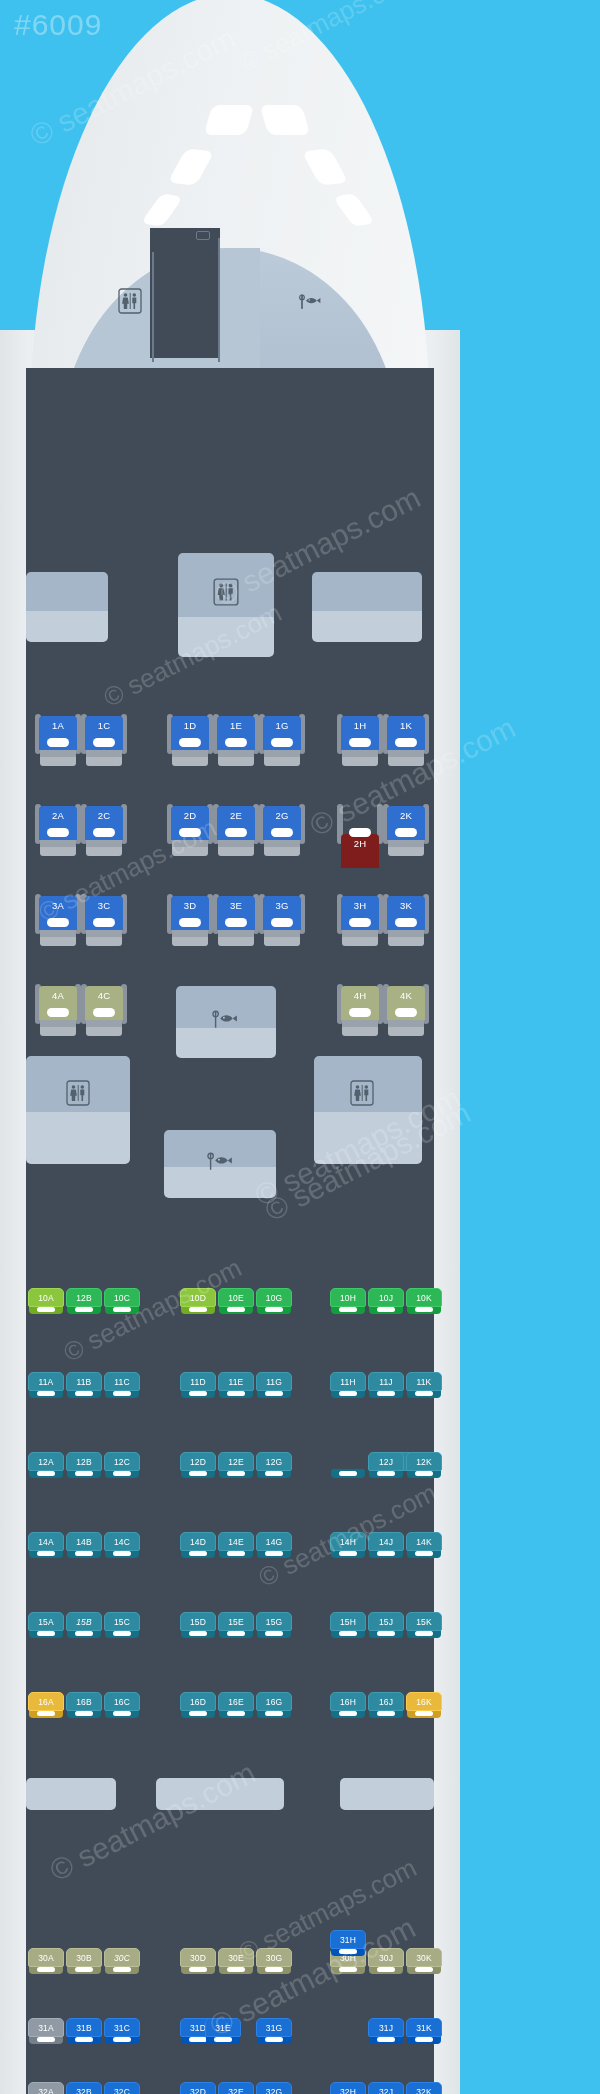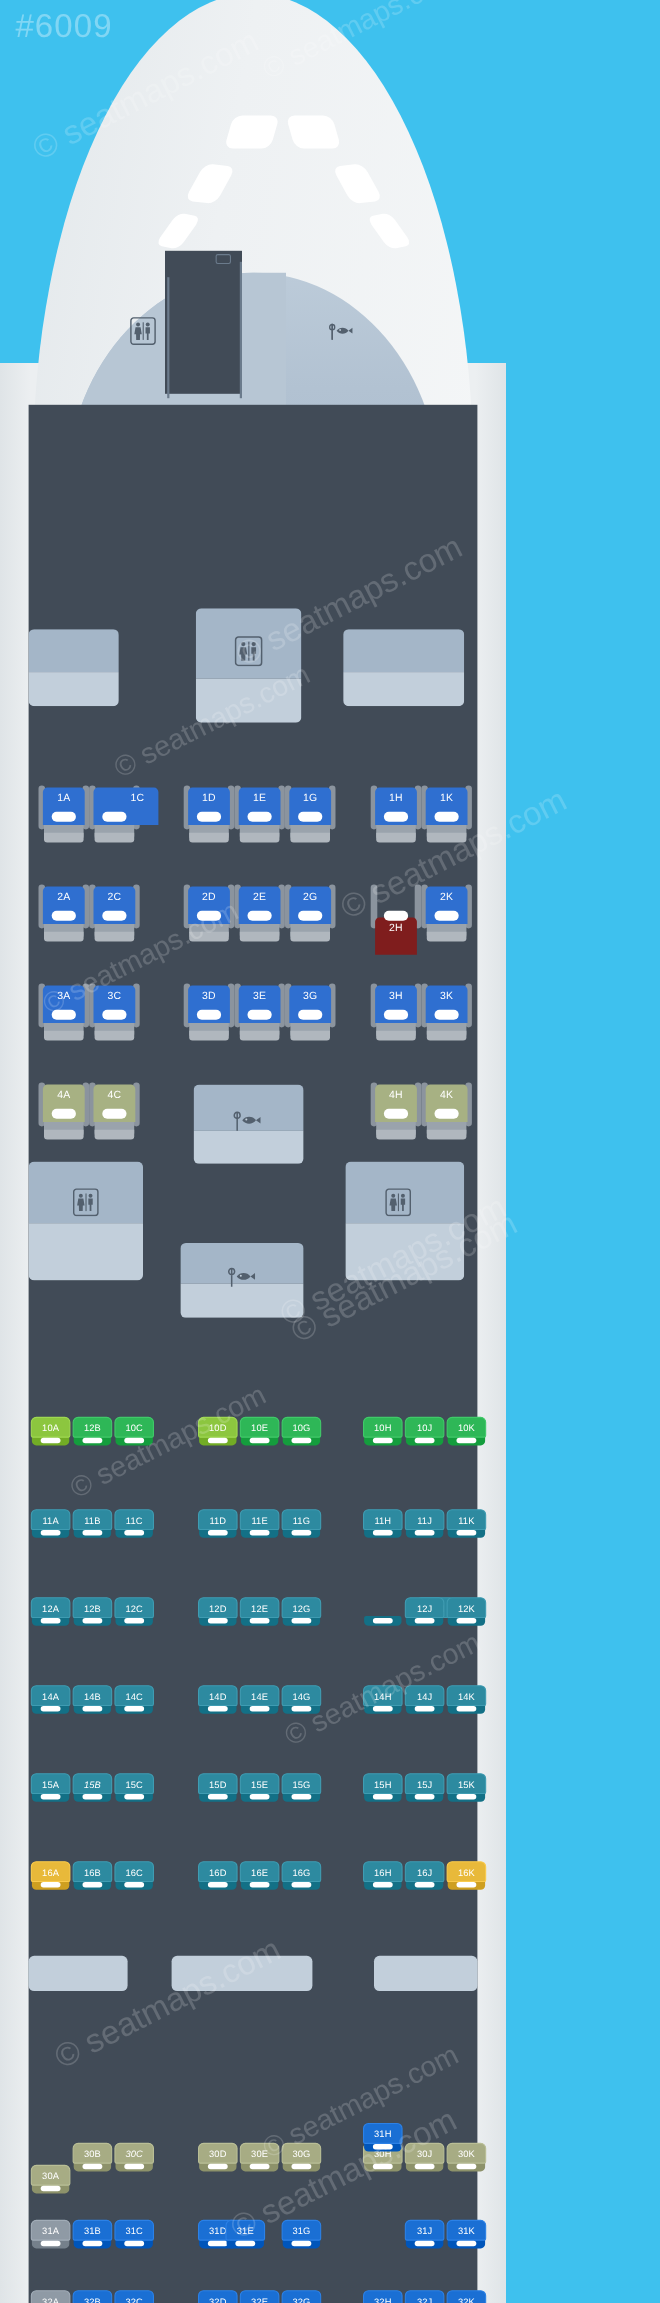--- a/index.html
+++ b/index.html
@@ -224,21 +224,21 @@
         <div class="back" style="background:#2f6fd0;">
           <span class="lbl">1A</span>
         </div>
         <div class="pill"></div>
       </div>
       <div class="bseat" style="left: 82px; top: 716px;">
         <div class="armL"></div>
         <div class="armR"></div>
         <div class="base"></div>
         <div class="base2"></div>
-        <div class="back" style="background:#2f6fd0;padding-left:21px;">
+        <div class="back" style="background:#2f6fd0;">
           <span class="lbl">1C</span>
         </div>
         <div class="pill"></div>
       </div>
       <div class="bseat" style="left: 168px; top: 716px;">
         <div class="armL"></div>
         <div class="armR"></div>
         <div class="base"></div>
         <div class="base2"></div>
         <div class="back" style="background:#2f6fd0;">
@@ -837,21 +837,21 @@
         </div>
         <div class="strip"></div>
       </div>
       <div class="eseat" style="left: 406px; top: 1692px;">
         <div class="cushion" style="background:#ce9f20;"></div>
         <div class="sb" style="background:#e8b93a;border:1.6px solid #facb4c;">
           <span class="lbl">16K</span>
         </div>
         <div class="strip"></div>
       </div>
-      <div class="eseat" style="left: 28px; top: 1948px; margin-top: 20px;">
+      <div class="eseat" style="left: 28px; top: 1948px;">
         <div class="cushion" style="background:#8d926a;"></div>
         <div class="sb" style="background:#a7ac84;border:1.6px solid #b9be96;">
           <span class="lbl">30A</span>
         </div>
         <div class="strip"></div>
       </div>
       <div class="eseat" style="left: 66px; top: 1948px;">
         <div class="cushion" style="background:#8d926a;"></div>
         <div class="sb" style="background:#a7ac84;border:1.6px solid #b9be96;">
           <span class="lbl">30B</span>

